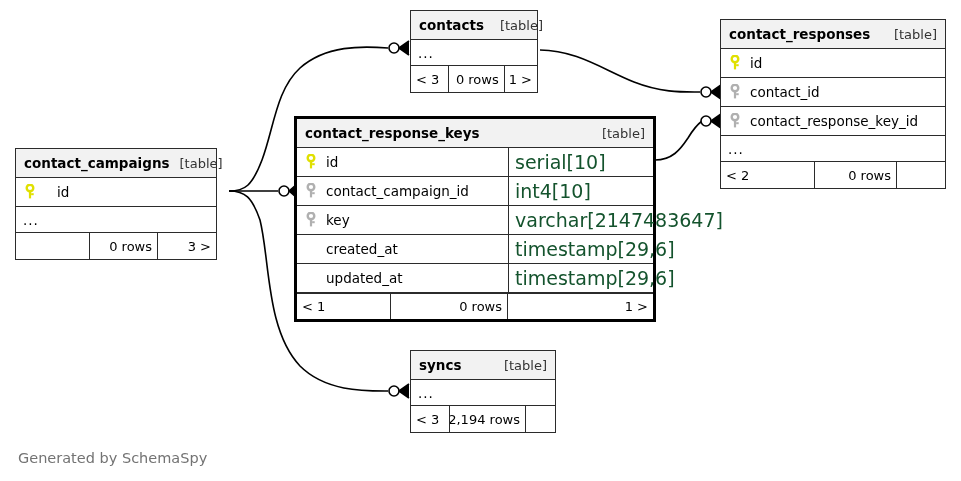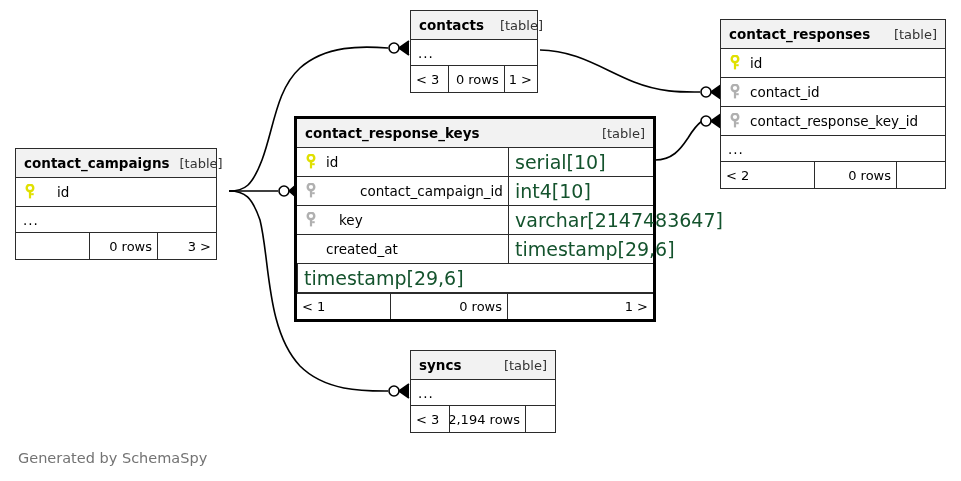--- a/index.html
+++ b/index.html
@@ -287,51 +287,54 @@
           <circle cx="7" cy="4" r="3.3" fill="none" stroke="#e0e000" stroke-width="2.4"></circle>
           <rect x="5.9" y="6.2" width="2.2" height="8.2" fill="#e0e000"></rect>
           <rect x="8.1" y="9.2" width="2.6" height="2" fill="#e0e000"></rect>
         </svg>
         <span>id</span>
       </span>
       <span class="col-type" style="flex:1 1 auto;">serial[10]</span>
     </div>
 
     <div class="col-row">
-      <span class="col-name" style="width:211px; flex:0 0 211px;gap:34px;">
+      <span class="col-name" style="width:211px; flex:0 0 211px;">
         <svg class="key-icon" viewBox="0 0 14 16">
           <circle cx="7" cy="4" r="3.3" fill="none" stroke="#b0b0b0" stroke-width="2.4"></circle>
           <rect x="5.9" y="6.2" width="2.2" height="8.2" fill="#b0b0b0"></rect>
           <rect x="8.1" y="9.2" width="2.6" height="2" fill="#b0b0b0"></rect>
         </svg>
         <span>contact_campaign_id</span>
       </span>
       <span class="col-type" style="flex:1 1 auto;">int4[10]</span>
     </div>
 
     <div class="col-row">
-      <span class="col-name" style="width:211px; flex:0 0 211px;gap:13px;">
+      <span class="col-name" style="width:211px; flex:0 0 211px;">
         <svg class="key-icon" viewBox="0 0 14 16">
           <circle cx="7" cy="4" r="3.3" fill="none" stroke="#b0b0b0" stroke-width="2.4"></circle>
           <rect x="5.9" y="6.2" width="2.2" height="8.2" fill="#b0b0b0"></rect>
           <rect x="8.1" y="9.2" width="2.6" height="2" fill="#b0b0b0"></rect>
         </svg>
         <span>key</span>
       </span>
       <span class="col-type" style="flex:1 1 auto;">varchar[2147483647]</span>
     </div>
 
     <div class="col-row">
       <span class="col-name" style="width:211px; flex:0 0 211px; padding-left:29px;">
         <span>created_at</span>
       </span>
       <span class="col-type" style="flex:1 1 auto;">timestamp[29,6]</span>
     </div>
 
     <div class="col-row">
+      <span class="col-name" style="width:211px; flex:0 0 211px; padding-left:29px;">
+        <span>updated_at</span>
+      </span>
       <span class="col-type" style="flex:1 1 auto;">timestamp[29,6]</span>
     </div>
 
     <div class="tbl-footer">
       <div class="ft-cell ft-left" style="width:93px;">&lt; 1</div>
       <div class="ft-cell ft-right" style="width:117px;">0 rows</div>
       <div class="ft-cell ft-right" style="flex:1 1 auto;">1 &gt;</div>
     </div>
   </div>
 

